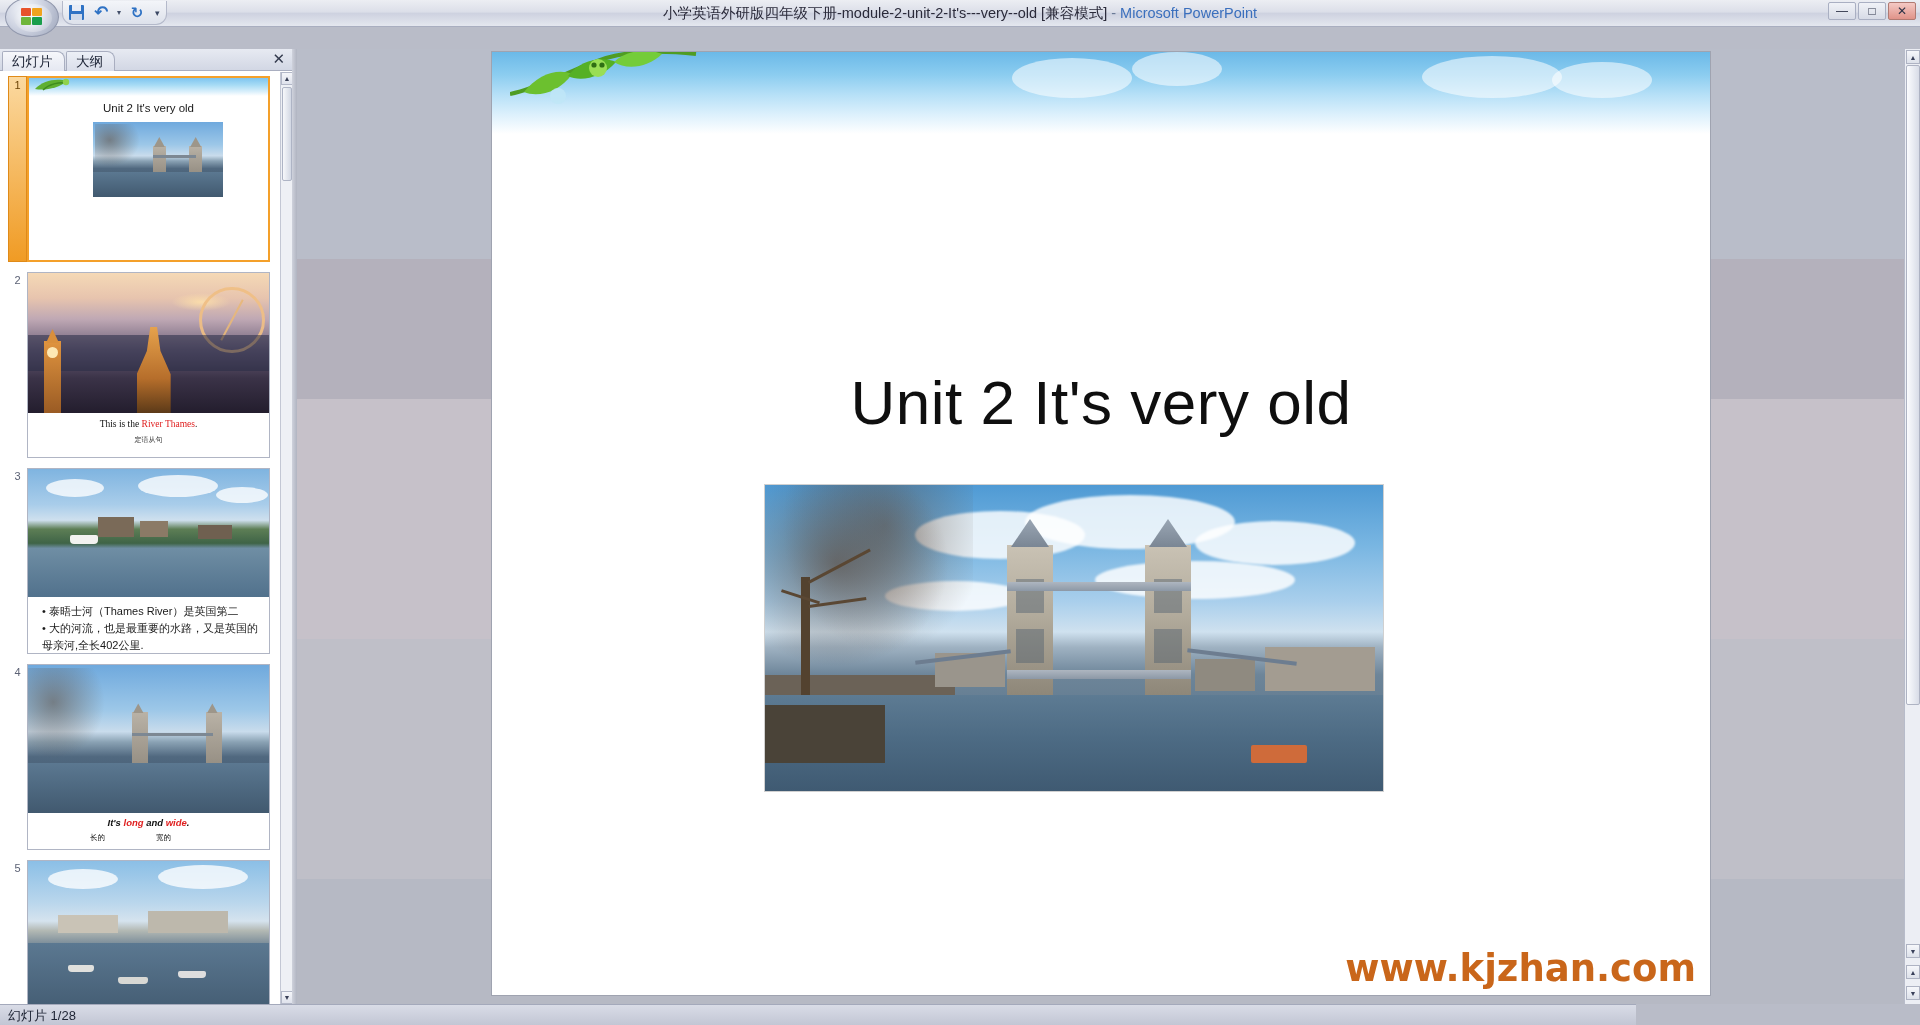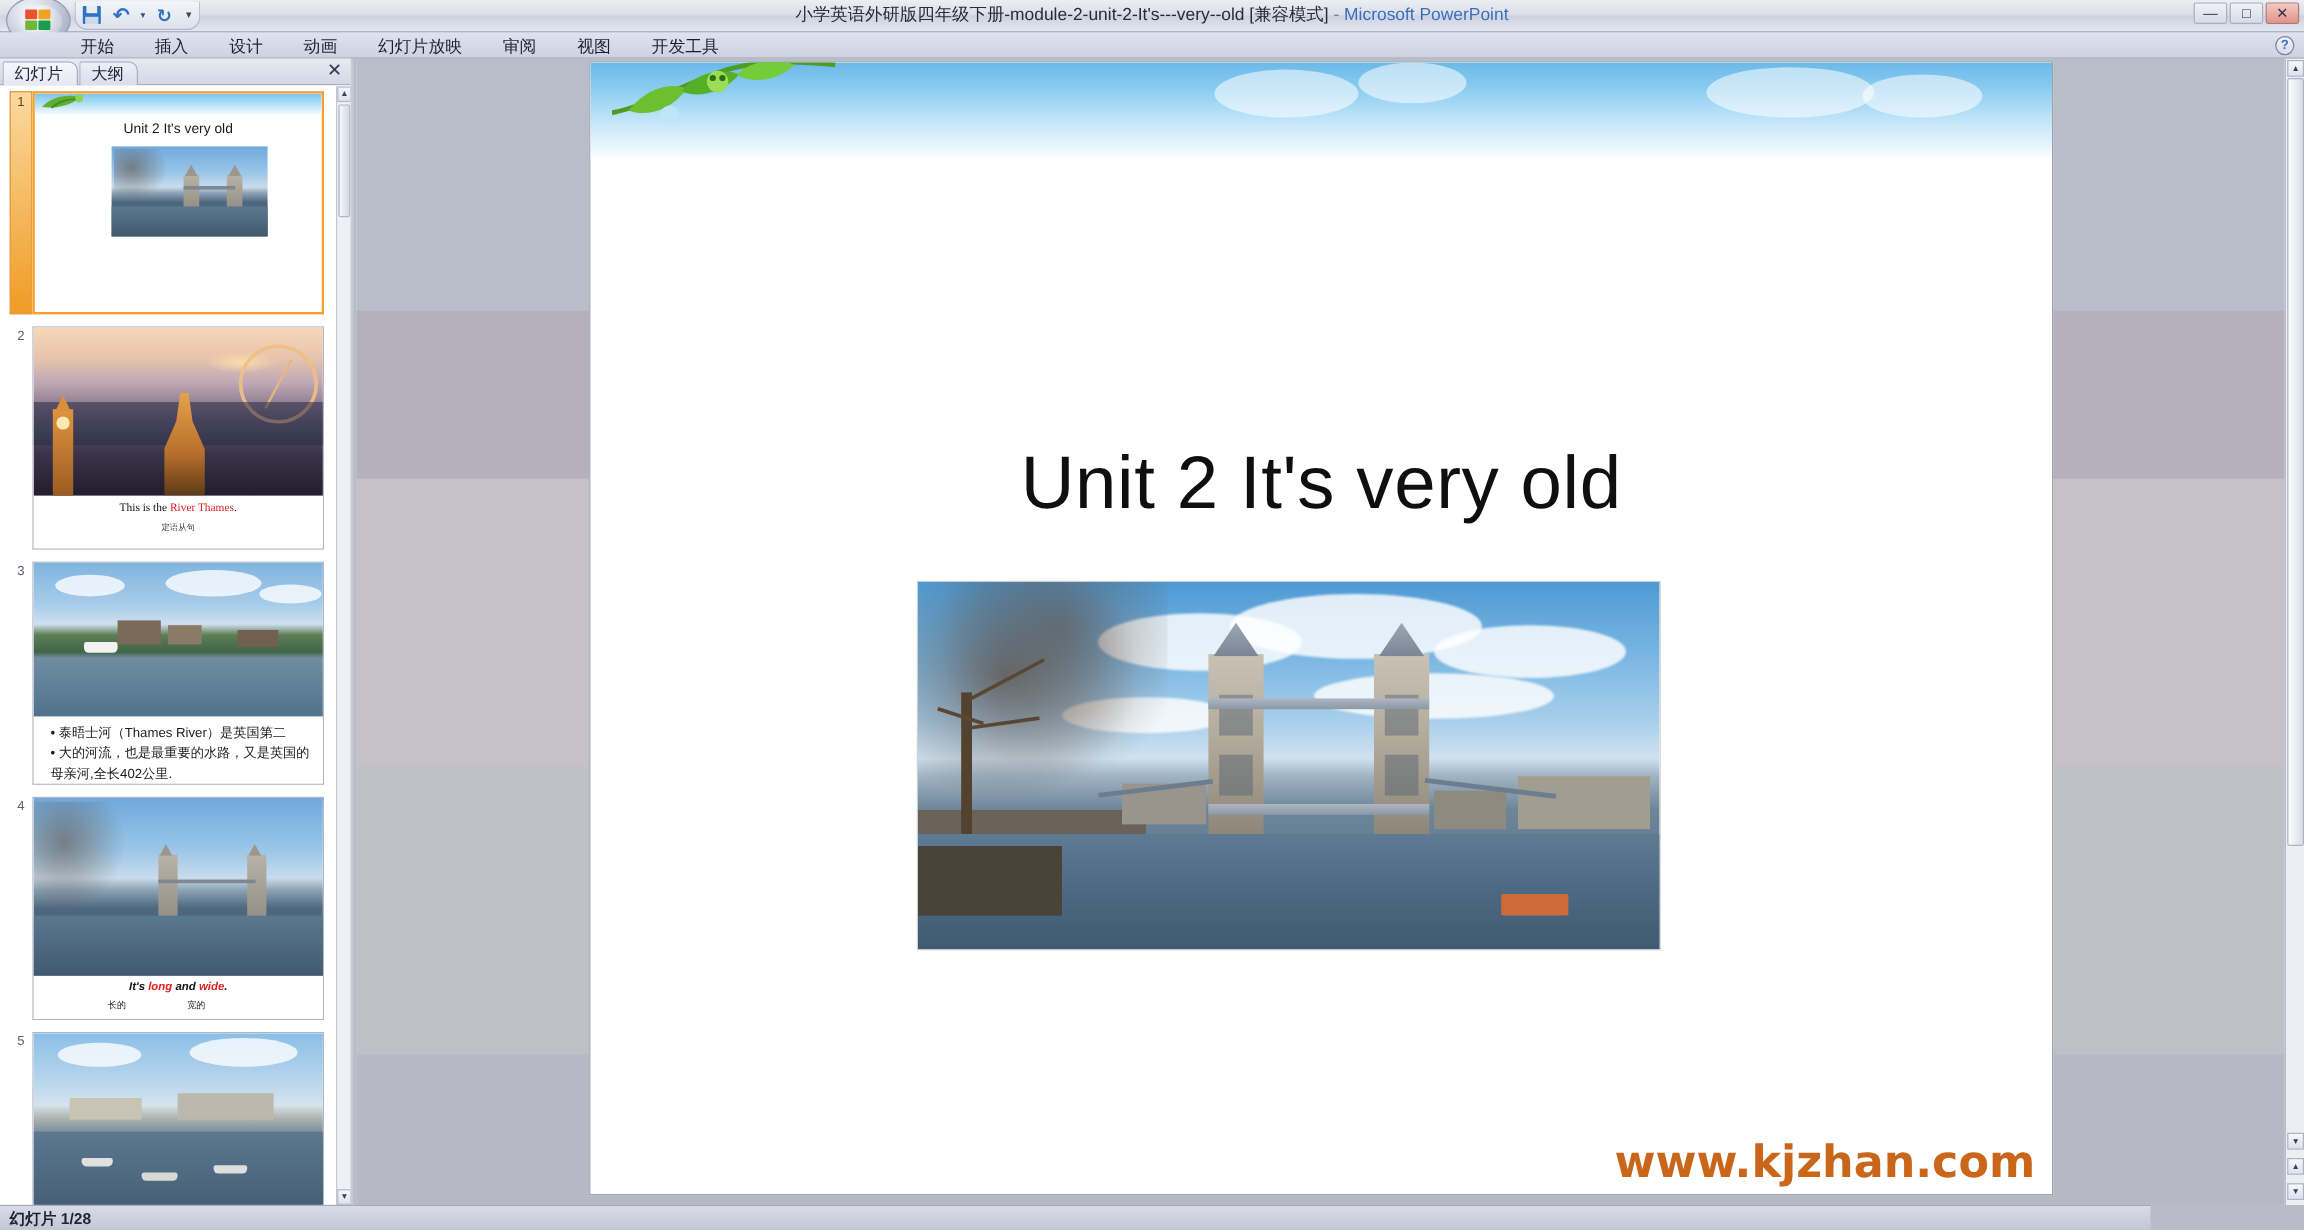--- a/index.html
+++ b/index.html
@@ -360,24 +360,23 @@
     font-size:7px; color:#39405a;
   }
   .rs-thumb {
     position:absolute; left:1px; top:16px; width:14px; height:640px;
     background: linear-gradient(to right, #fbfcfe, #d8dce7);
     border:1px solid #aeb3c3; border-radius:2px;
   }
 
   
   .statusbar {
-    position: absolute; left: 0; bottom: 0; width: 1792px; height: 21px;
+    position: absolute; left: 0; bottom: 0; width: 1636px; height: 21px;
     background: linear-gradient(to bottom, #d9dce7, #c2c6d4);
     border-top: 1px solid #a4a9bb;
-    font-weight: bold;
   }
   .status-left {
     position: absolute; left: 8px; top: 0; height: 21px; line-height: 21px;
     font-size: 13px; color: #1d2333; white-space: nowrap;
   }
 </style>
 </head>
 <body>
 
 <div id="app">
@@ -410,33 +409,20 @@
       <div class="qat-more">▾</div>
     </div>
 
     <div class="win-btns">
       <div class="win-btn">—</div>
       <div class="win-btn">□</div>
       <div class="win-btn close">✕</div>
     </div>
   </div>
 
-  <div class="ribbon">
-    <div class="ribbon-tabs">
-      <div class="ribbon-tab">开始</div>
-      <div class="ribbon-tab">插入</div>
-      <div class="ribbon-tab">设计</div>
-      <div class="ribbon-tab">动画</div>
-      <div class="ribbon-tab">幻灯片放映</div>
-      <div class="ribbon-tab">审阅</div>
-      <div class="ribbon-tab">视图</div>
-      <div class="ribbon-tab">开发工具</div>
-    </div>
-    <div class="help-ico">?</div>
-  </div>
 
   <div class="workspace">
 
     <div class="leftpane">
       <div class="pane-tabs">
         <div class="pane-tab t1">幻灯片</div>
         <div class="pane-tab t2">大纲</div>
         <div class="pane-close">✕</div>
       </div>
 

